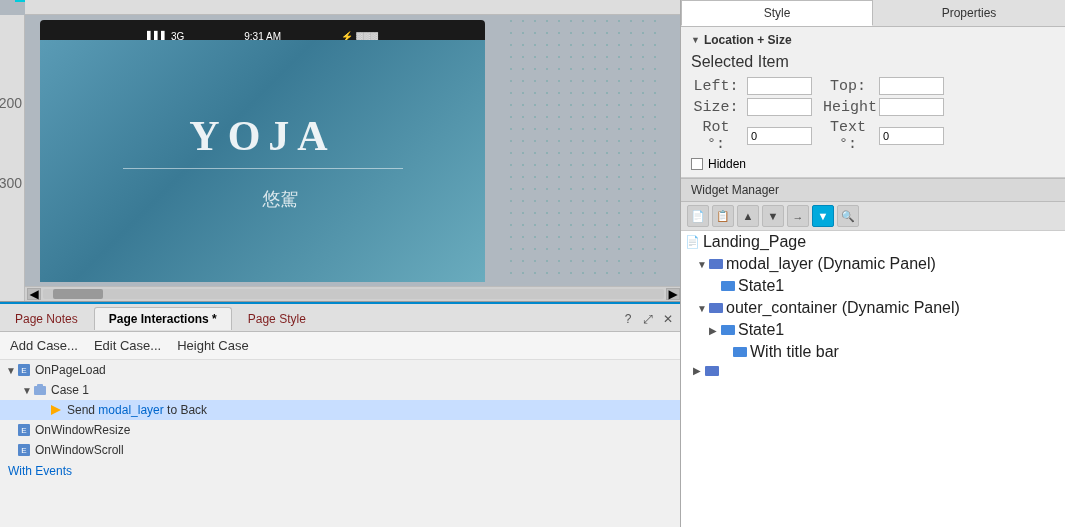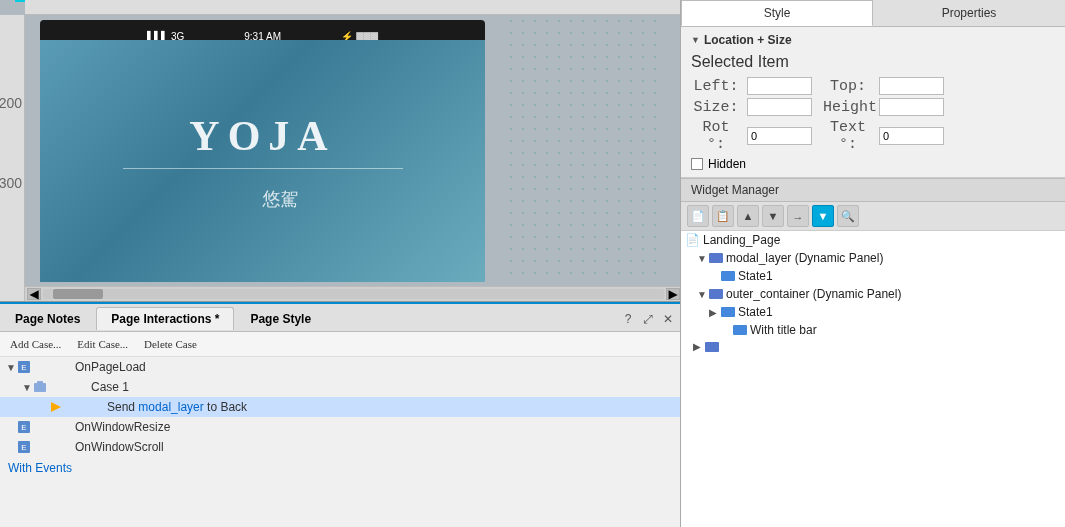--- a/index.html
+++ b/index.html
@@ -24,36 +24,36 @@
     .yoja-logo { color: rgba(255,255,255,0.9); font-size: 42px; font-weight: bold; letter-spacing: 8px; font-family: Georgia, serif; }
     .logo-underline { width: 280px; height: 1px; background: rgba(255,255,255,0.5); margin: 8px 0; }
     .chinese-text { color: rgba(255,255,255,0.8); font-size: 18px; margin-top: 10px; margin-left: 36px; }
     .dotted-area { position: absolute; top: 5px; right: 0; width: 160px; bottom: 0; }
     .dotted-bg { width: 100%; height: 100%; background-image: radial-gradient(circle, #7aa 1px, transparent 1px); background-size: 12px 12px; opacity: 0.6; }
     .cyan-border-top { position: absolute; top: 0; left: 15px; right: 0; height: 2px; background: #00ccdd; }
 
     
     .bottom-panel { height: 225px; background: #f0f0f0; border-top: 2px solid #0088cc; display: flex; flex-direction: column; }
     .tab-bar { display: flex; align-items: center; background: #e0e0e0; border-bottom: 1px solid #bbb; padding: 2px 0 0 0; height: 28px; }
-    .tab { padding: 4px 14px; font-size: 12px; color: #000000; cursor: pointer; border: 1px solid transparent; border-bottom: none; margin-right: 1px; border-radius: 3px 3px 0 0; font-weight: bold; }
+    .tab { padding: 4px 14px; font-size: 12px; color: #7f1d1d; cursor: pointer; border: 1px solid transparent; border-bottom: none; margin-right: 1px; border-radius: 3px 3px 0 0; }
     .tab.active { background: #f0f0f0; border-color: #bbb; border-bottom-color: #f0f0f0; font-weight: bold; color: #000; }
     .tab-actions { margin-left: auto; display: flex; gap: 4px; padding-right: 4px; }
     .tab-action-btn { width: 16px; height: 16px; display: flex; align-items: center; justify-content: center; color: #555; font-size: 12px; cursor: pointer; }
 
     
     .interactions-content { flex: 1; overflow: auto; }
     .interaction-toolbar { display: flex; gap: 6px; padding: 5px 8px; border-bottom: 1px solid #ddd; background: #f5f5f5; }
-    .int-btn { font-size: 11px; color: #333; cursor: pointer; padding: 1px 2px; font-family: Liberation Serif, serif; }
+    .int-btn { font-size: 13px; color: #333; cursor: pointer; padding: 1px 2px; }
     .int-btn-sep { color: #ccc; }
     .tree-item { display: flex; align-items: center; padding: 2px 6px; cursor: pointer; }
     .tree-item.selected { background: #c8deff; }
     .tree-indent { width: 16px; flex-shrink: 0; }
     .tree-arrow { width: 10px; color: #555; font-size: 10px; flex-shrink: 0; }
     .tree-icon { width: 16px; height: 16px; flex-shrink: 0; display: flex; align-items: center; justify-content: center; margin-right: 3px; }
-    .tree-label { font-size: 12px; color: #333; margin-left: 40px; }
+    .tree-label { font-size: 12px; color: #333; }
     .tree-label a { color: #0066cc; text-decoration: none; }
     .more-events { padding: 4px 8px; color: #0066cc; font-size: 12px; cursor: pointer; }
 
     
     .widget-props-header { background: #d8d8d8; padding: 4px 10px; font-size: 12px; color: #333; text-align: right; border-bottom: 1px solid #bbb; }
     .props-tabs { display: flex; border-bottom: 1px solid #bbb; background: #e0e0e0; }
     .props-tab { flex: 1; text-align: center; padding: 5px; font-size: 12px; color: #333; cursor: pointer; border: 1px solid transparent; }
     .props-tab.active { background: #fff; border-color: #bbb; border-bottom-color: #fff; }
 
     
@@ -72,21 +72,21 @@
     .widget-manager-toolbar { display: flex; gap: 3px; padding: 3px 6px; background: #e0e0e0; border-bottom: 1px solid #ccc; align-items: center; }
     .wm-btn { width: 22px; height: 22px; background: #d0d0d0; border: 1px solid #bbb; display: flex; align-items: center; justify-content: center; font-size: 11px; cursor: pointer; color: #444; border-radius: 2px; }
     .wm-btn.active { background: #00aadd; color: #fff; border-color: #0088bb; }
     .wm-tree { flex: 1; overflow: auto; background: #fff; }
     .wm-item { display: flex; align-items: center; padding: 2px 4px; cursor: pointer; }
     .wm-indent { flex-shrink: 0; }
     .wm-arrow { width: 12px; font-size: 10px; color: #555; flex-shrink: 0; }
     .wm-icon-page { color: #888; font-size: 12px; margin-right: 3px; }
     .wm-icon-dp { display: inline-block; width: 14px; height: 10px; background: #5577cc; margin-right: 3px; border-radius: 1px; flex-shrink: 0; }
     .wm-icon-dp2 { display: inline-block; width: 14px; height: 10px; background: #4488dd; margin-right: 3px; border-radius: 1px; flex-shrink: 0; }
-    .wm-label { font-size: 12px; color: #222; white-space: nowrap; }
+    .wm-label { font-size: 16px; color: #222; white-space: nowrap; }
 
     
     .ruler-num { position: absolute; right: 2px; font-size: 14px; color: #666; }
   </style>
 </head>
 <body>
 
 <div class="main-container">
 
   <div class="left-panel">
@@ -140,21 +140,21 @@
           <div class="tab-action-btn">⤢</div>
           <div class="tab-action-btn">✕</div>
         </div>
       </div>
 
       <div class="interaction-toolbar">
         <span class="int-btn">Add Case...</span>
         <span class="int-btn-sep"> </span>
         <span class="int-btn">Edit Case...</span>
         <span class="int-btn-sep"> </span>
-        <span class="int-btn">Delete Case</span>
+        <span class="int-btn">Height Case</span>
       </div>
 
       <div class="interactions-content">
 
         <div class="tree-item">
           <span class="tree-arrow">▼</span>
           <span class="tree-icon">
             <svg width="14" height="14" viewBox="0 0 14 14">
                 <rect x="1" y="1" width="12" height="12" fill="#5588cc" rx="1"></rect>
                 <text x="7" y="10" text-anchor="middle" fill="white" font-size="8">E</text>

